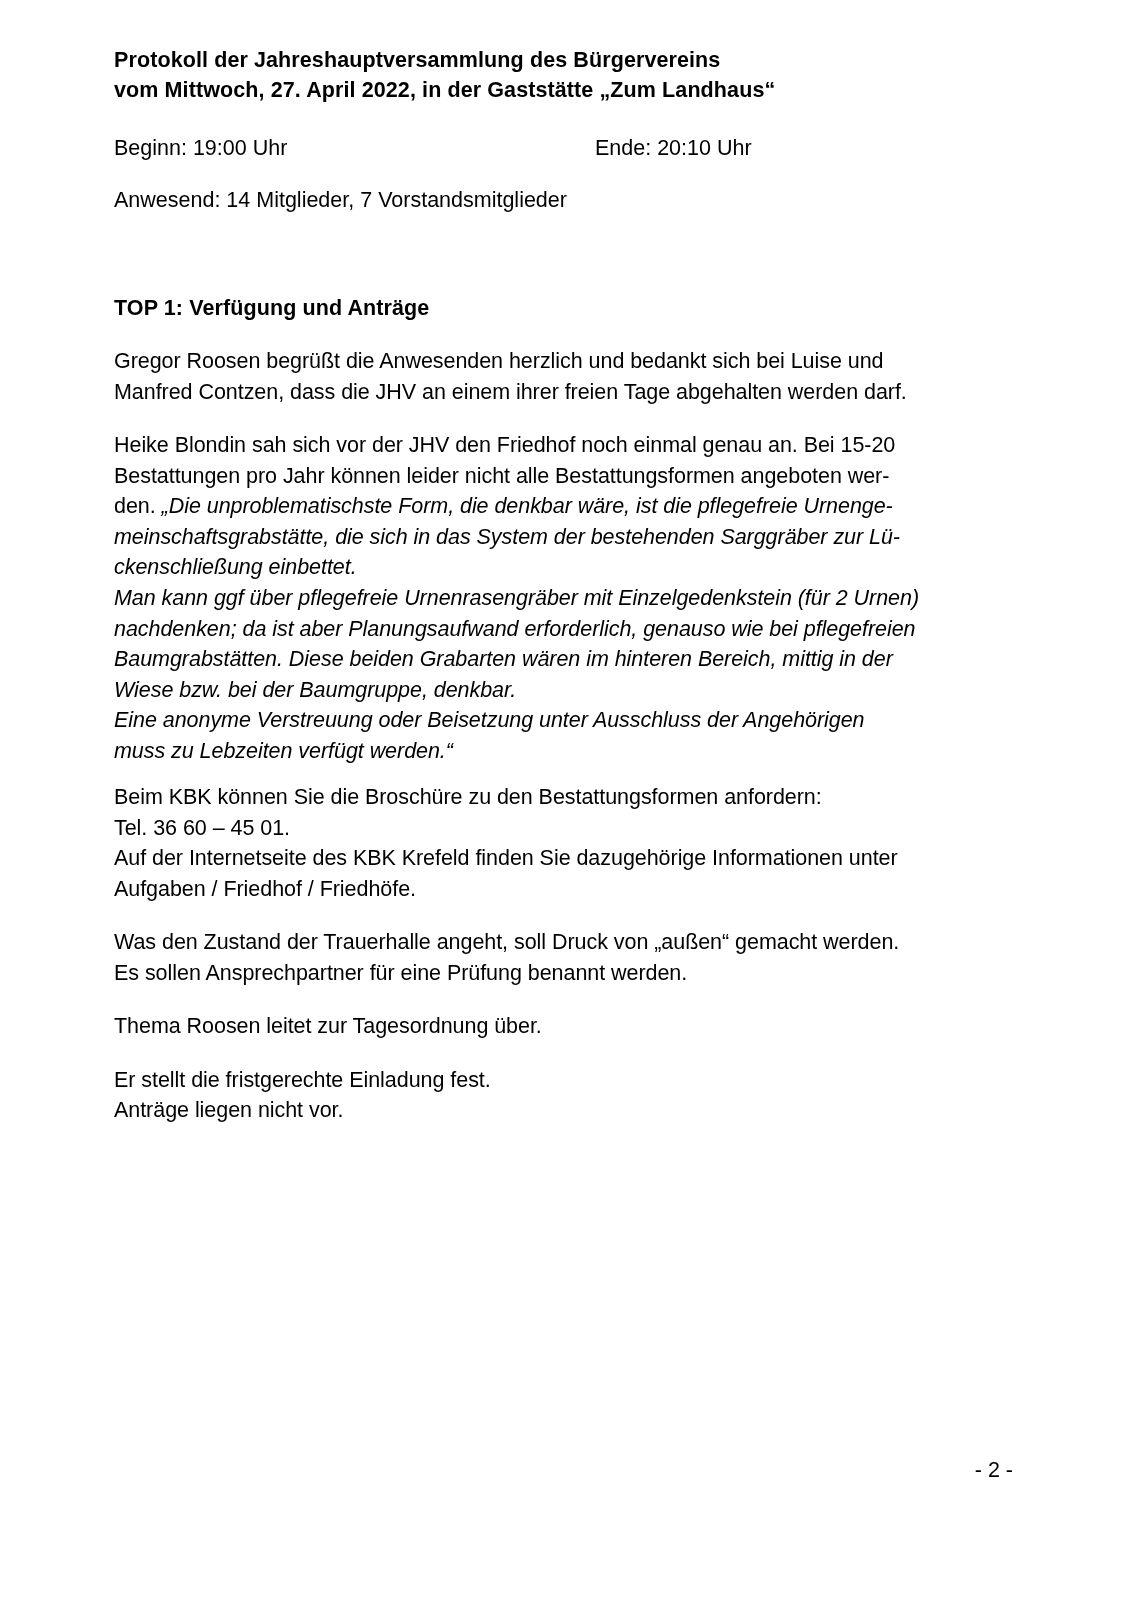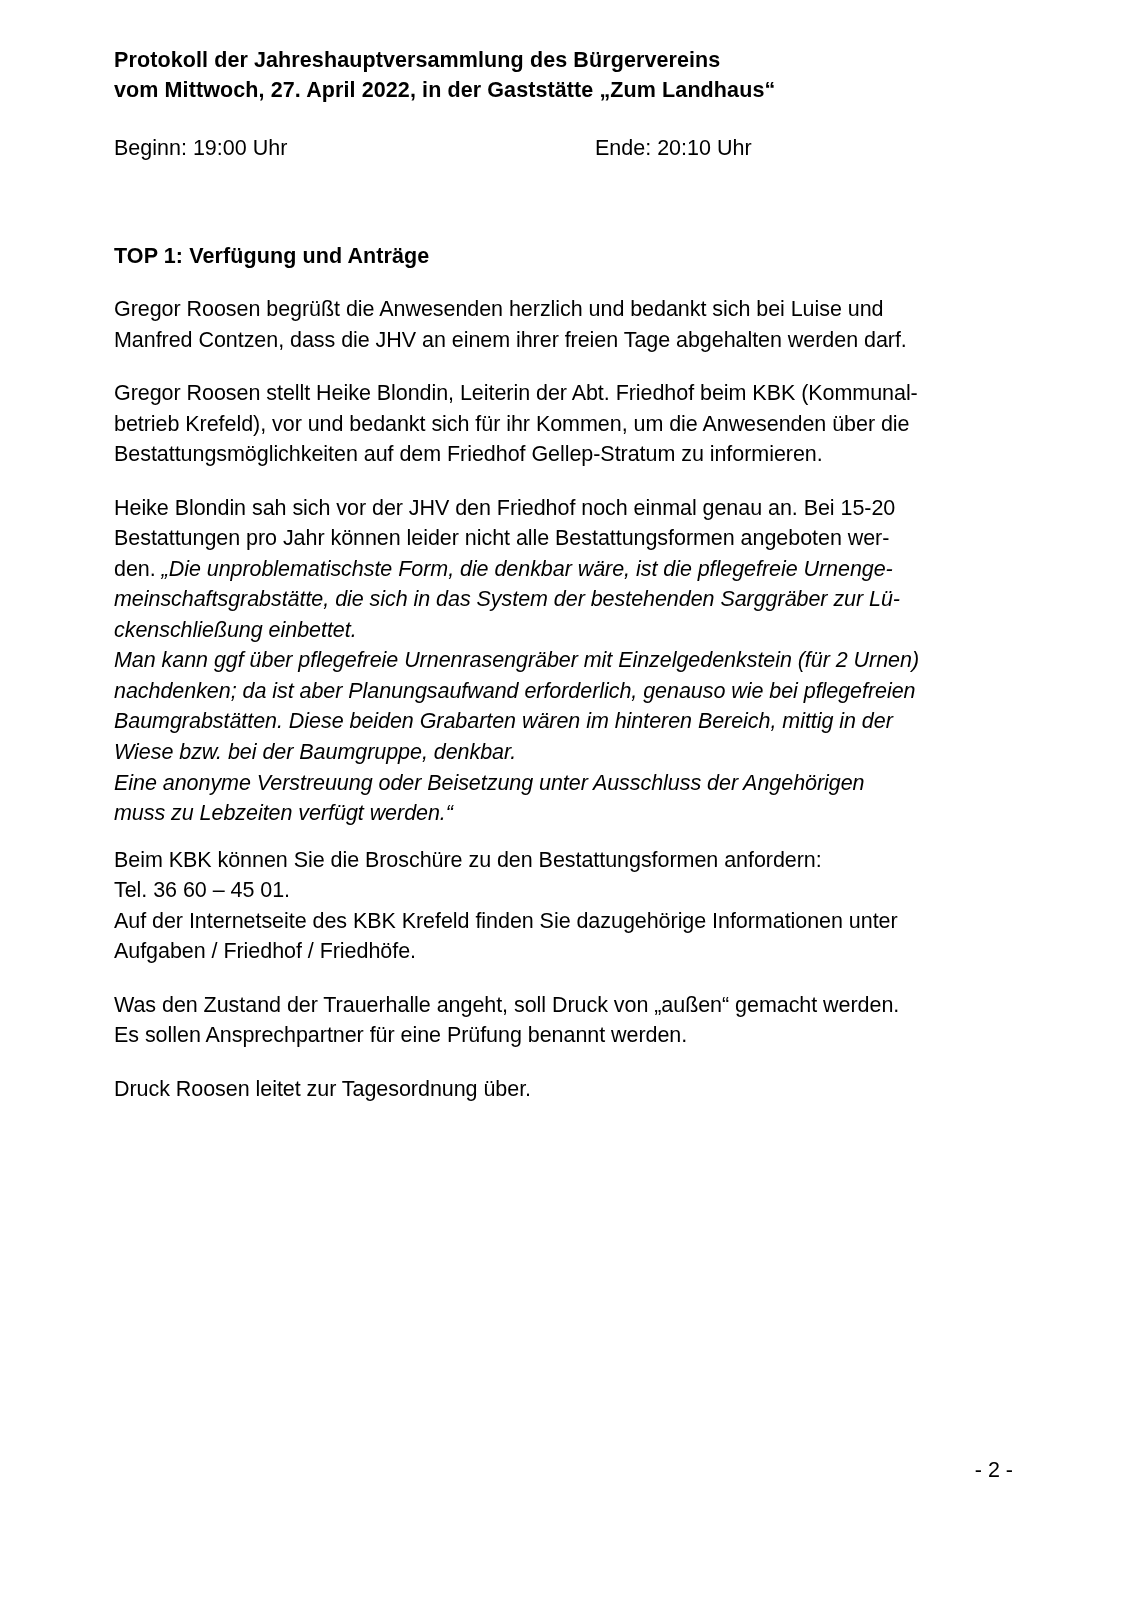--- a/index.html
+++ b/index.html
@@ -94,29 +94,27 @@
 
   <div class="content">
 
     <div class="doc-title"><span>Protokoll der Jahreshauptversammlung des Bürgervereins</span><br><span>vom Mittwoch, 27. April 2022, in der Gaststätte „Zum Landhaus“</span></div>
 
     <div class="meta-row">
       <span class="begin">Beginn: 19:00 Uhr</span>
       <span class="end">Ende: 20:10 Uhr</span>
     </div>
 
+    <div class="attendance">Anwesend: 14 Mitglieder, 7 Vorstandsmitglieder</div>
 
     <div class="section-heading">TOP 1: Verfügung und Anträge</div>
 
     <p class="para">Gregor Roosen begrüßt die Anwesenden herzlich und bedankt sich bei Luise und
 Manfred Contzen, dass die JHV an einem ihrer freien Tage abgehalten werden darf.</p>
 
-    <p class="para">Gregor Roosen stellt Heike Blondin, Leiterin der Abt. Friedhof beim KBK (Kommunal-
-betrieb Krefeld), vor und bedankt sich für ihr Kommen, um die Anwesenden über die
-Bestattungsmöglichkeiten auf dem Friedhof Gellep-Stratum zu informieren.</p>
 
     <p class="para"><span>Heike Blondin sah sich vor der JHV den Friedhof noch einmal genau an. Bei 15-20
 Bestattungen pro Jahr können leider nicht alle Bestattungsformen angeboten wer-
 den.  </span><span class="it">„Die unproblematischste Form, die denkbar wäre, ist die pflegefreie Urnenge-
 meinschaftsgrabstätte, die sich in das System der bestehenden Sarggräber zur Lü-
 ckenschließung einbettet.
 Man kann ggf über pflegefreie Urnenrasengräber mit Einzelgedenkstein (für 2 Urnen)
 nachdenken; da ist aber Planungsaufwand erforderlich, genauso wie bei pflegefreien
 Baumgrabstätten. Diese beiden Grabarten wären im hinteren Bereich, mittig in der
 Wiese bzw. bei der Baumgruppe, denkbar.
@@ -126,20 +124,22 @@
     <p class="para tight">Beim KBK können Sie die Broschüre zu den Bestattungsformen anfordern:
 Tel. 36 60 – 45 01.
 Auf der Internetseite des KBK Krefeld finden Sie dazugehörige Informationen unter
 Aufgaben / Friedhof / Friedhöfe.</p>
 
 
     <p class="para">Was den Zustand der Trauerhalle angeht, soll Druck von „außen“ gemacht werden.
 Es sollen Ansprechpartner für eine Prüfung benannt werden.</p>
 
 
-    <p class="para">Druck Roosen leitet zur Tagesordnung über.</p>
+    <p class="para">Thema Roosen leitet zur Tagesordnung über.</p>
 
+    <p class="para">Er stellt die fristgerechte Einladung fest.
+Anträge liegen nicht vor.</p>
 
   </div>
 
   <div class="page-number">- 2 -</div>
 
 </div>
 
 </body></html>

